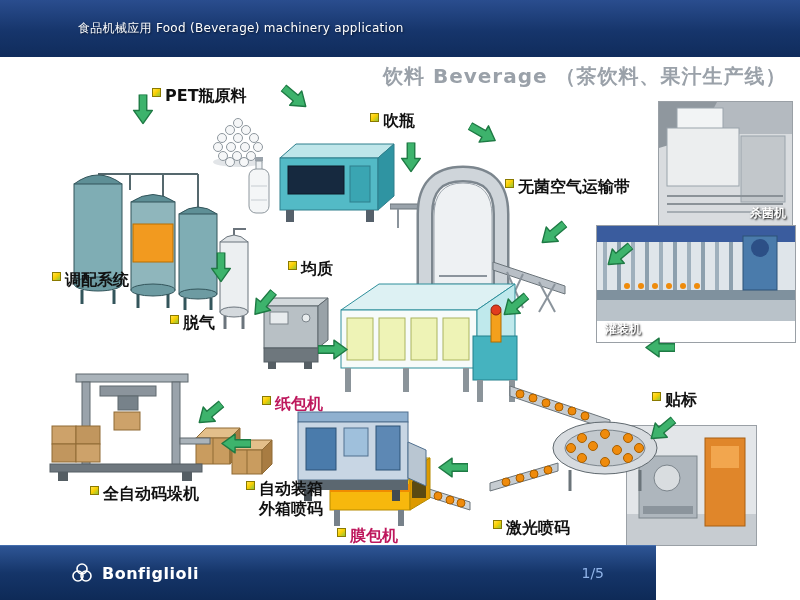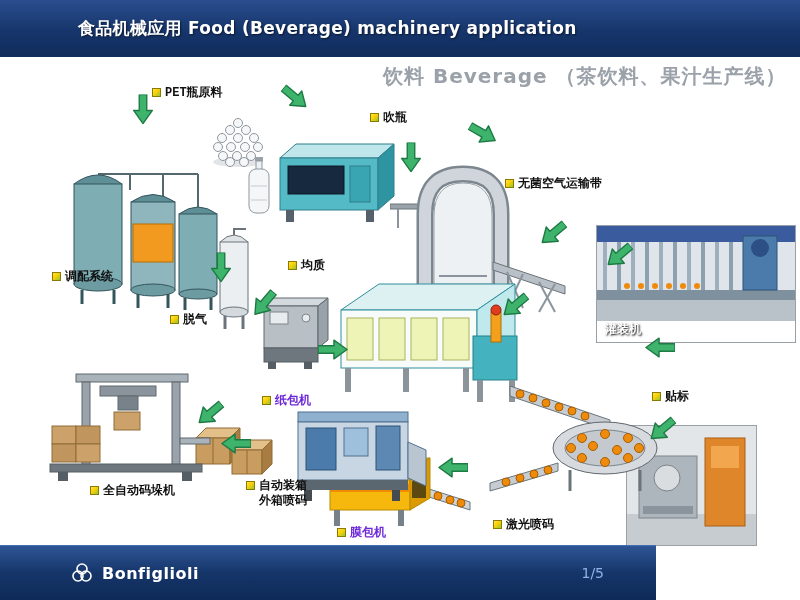--- a/index.html
+++ b/index.html
@@ -4,21 +4,21 @@
 <style>
   * { margin:0; padding:0; box-sizing:border-box; }
   html,body { width:800px; height:600px; }
   body { font-family:"DejaVu Sans","Liberation Sans",sans-serif; background:#fff; }
   .slide { position:relative; width:800px; height:600px; overflow:hidden; background:#fff; }
 
   
   .hdr { position:absolute; top:0; left:0; width:800px; height:57px; z-index:5;
          background:linear-gradient(180deg,#2a4d8e 0%,#16356b 55%,#102c5c 100%);
          display:flex; align-items:center; padding-left:78px; }
-  .hdr-title { color:#fff; font-size:17px; font-weight:bold; letter-spacing:.3px;
+  .hdr-title { color:#fff; font-size:12px; font-weight:normal; letter-spacing:.3px;
                text-shadow:1px 1px 2px rgba(0,0,0,.55); white-space:nowrap; }
   .ftr { position:absolute; bottom:0; left:0; width:656px; height:55px; z-index:5;
          background:linear-gradient(180deg,#2e5595 0%,#153569 50%,#0e2a57 100%);
          border-top:1px solid #446ead;
          display:flex; align-items:center; justify-content:space-between;
          padding:0 52px 0 70px; }
   .brand { display:flex; align-items:center; gap:8px; }
   .brand-name { color:#fff; font-size:16px; font-weight:bold; letter-spacing:.5px; }
   .page-num { color:#8fb3e8; font-size:14px; }
 
@@ -36,37 +36,51 @@
             text-shadow:1px 1px 2px #000; white-space:nowrap; }
 
   
   .arrow { position:absolute; z-index:2; }
 
   
   .lbl { position:absolute; display:flex; align-items:flex-start; gap:4px; z-index:3; }
   .marker { width:9px; height:9px; margin-top:2px; flex:0 0 auto;
             background:linear-gradient(135deg,#ffe34d 0%,#fccf00 45%,#8cc63f 100%);
             border:1px solid #8a7a00; }
-  .lbl .txt { font-size:12px; font-weight:bold; color:#111; white-space:nowrap; line-height:1.25;font-family:Liberation Mono, monospace; }
-  .lbl.red .txt { color:#6d28d9; }
+  .lbl .txt { font-size:16px; font-weight:bold; color:#111; white-space:nowrap; line-height:1.25; }
+  .lbl.red .txt { color:#be185d; }
   .lbl .col { display:flex; flex-direction:column; }
 </style>
 </head>
 <body>
 
 <div class="slide">
 
   <header class="hdr">
     <div class="hdr-title">食品机械应用  Food (Beverage) machinery application</div>
   </header>
 
   <main class="canvas">
 
     <div class="watermark">饮料 Beverage （茶饮料、果汁生产线）</div>
 
+    <div class="photo" style="left:659px;top:102px;width:133px;height:126px">
+      <svg width="133" height="126" viewBox="0 0 133 126">
+        <rect width="133" height="126" fill="#d9dcdf"></rect>
+        <rect width="133" height="32" fill="#b4bac0"></rect>
+        <polygon points="0,0 58,0 40,34 0,46" fill="#8f979e"></polygon>
+        <rect x="18" y="6" width="46" height="30" fill="#f2f4f5" stroke="#9aa3ab"></rect>
+        <rect x="8" y="26" width="72" height="58" fill="#eceeef" stroke="#9aa3ab"></rect>
+        <rect x="82" y="34" width="44" height="66" fill="#c2c7cb" stroke="#9aa3ab"></rect>
+        <line x1="8" y1="94" x2="124" y2="94" stroke="#8b9298" stroke-width="2"></line>
+        <line x1="8" y1="102" x2="124" y2="102" stroke="#8b9298" stroke-width="2"></line>
+        <line x1="8" y1="110" x2="124" y2="110" stroke="#a6adb3" stroke-width="2"></line>
+      </svg>
+      <div class="plabel" style="right:6px;bottom:6px">杀菌机</div>
+    </div>
 
     <div class="photo" style="left:597px;top:226px;width:198px;height:116px">
       <svg width="198" height="95" viewBox="0 0 198 95">
         <rect width="198" height="95" fill="#dfe5ea"></rect>
         <rect width="198" height="16" fill="#3a5c9e"></rect>
         <rect y="64" width="198" height="10" fill="#7f919e"></rect>
         <rect y="74" width="198" height="21" fill="#b9c2c9"></rect>
         <rect x="6" y="16" width="4" height="48" fill="#9fb0bd"></rect>
           <rect x="20" y="16" width="4" height="48" fill="#8da0ae"></rect>
         <rect x="34" y="16" width="4" height="48" fill="#9fb0bd"></rect>

